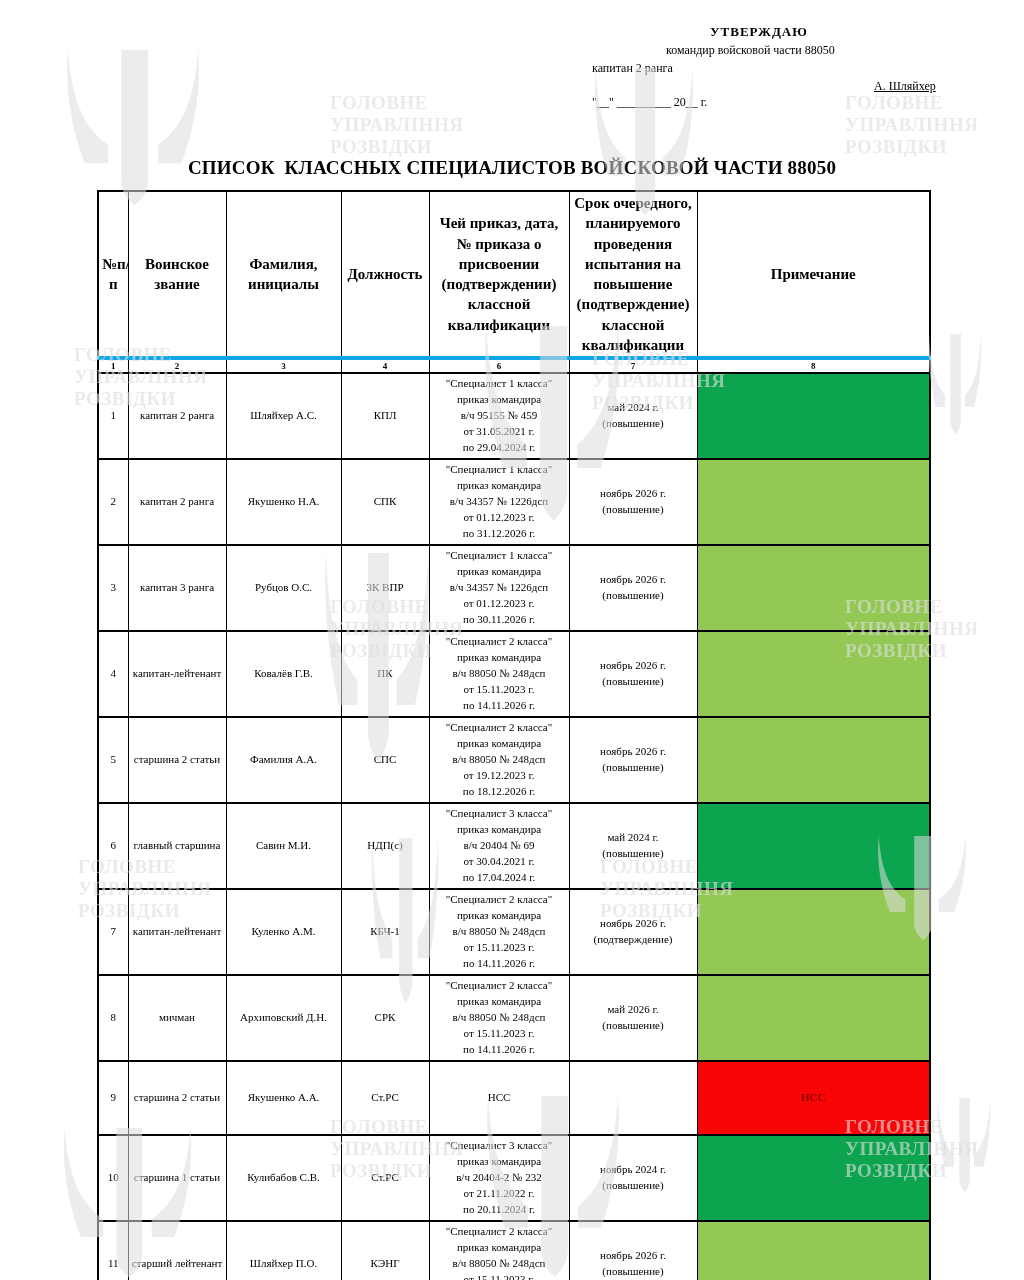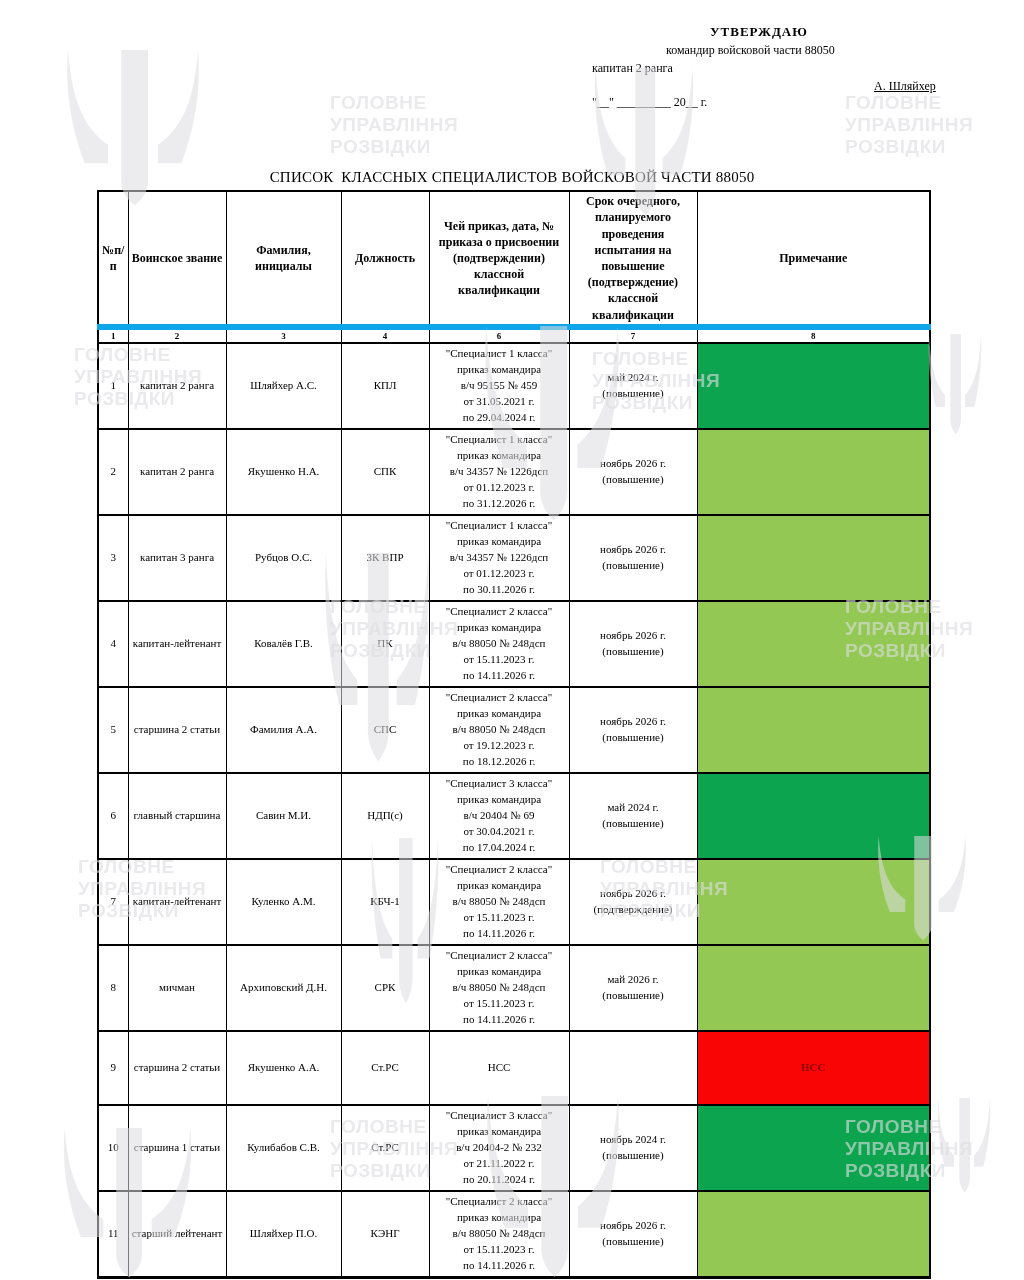--- a/index.html
+++ b/index.html
@@ -10,44 +10,44 @@
   
   .approval-line{position:absolute;font-size:12px;white-space:pre;text-align:center;}
   .approve-label{left:710px;top:24px;font-weight:bold;font-size:13px;letter-spacing:1px;}
   .commander-line{left:666px;top:43px;}
   .rank-line{left:592px;top:61px;}
   .signer-name{left:874px;top:79px;text-decoration:underline;}
   .date-line{left:592px;top:95px;}
   
   .doc-title{
     position:absolute;left:0;top:157px;width:1024px;text-align:center;
-    font-weight:normal;font-size:15px;white-space:pre;letter-spacing:.2px;margin-top:12px;
+    font-weight:bold;font-size:19px;white-space:pre;letter-spacing:.2px;
   }
   
   .spec-table{
     position:absolute;left:97px;top:190px;width:832px;
     border-collapse:collapse;table-layout:fixed;background:transparent;
     border:2.5px solid #000;border-bottom-width:3px;
   }
   .spec-table td{
     border:1px solid #000;text-align:center;vertical-align:middle;
     padding:1px 3px;font-size:11px;line-height:1.45;overflow:hidden;
   }
   .spec-table tr.header-row td{
-    font-weight:bold;font-size:12px;line-height:1.35;height:130px;border-bottom:6px solid #0ea5e9;
+    font-weight:bold;font-size:15px;line-height:1.35;height:130px;border-bottom:4px solid #0ea5e9;
   }
   .spec-table tr.numbers-row td{
     font-weight:bold;font-size:9px;line-height:1;height:12px;padding:0;border-bottom:2px solid #000;
   }
   .spec-table tr.data-row td{border-top:2px solid #000;}
   .order-line,.term-line{display:block;}
   
   .wm{position:absolute;z-index:6;pointer-events:none;}
   .wm-text{
-    font-family:Liberation Sans, sans-serif;font-weight:bold;
+    font-family:Liberation Serif, serif;font-weight:bold;
     font-size:19px;line-height:22px;letter-spacing:.5px;opacity:.62;white-space:nowrap;
   }
   .wm-trident{opacity:.55;}
   .wm-trident svg{display:block;width:100%;height:100%;}
 </style>
 </head>
 <body>
 
 <div class="approval-line approve-label">УТВЕРЖДАЮ</div>
 <div class="approval-line commander-line">командир войсковой части 88050</div>

